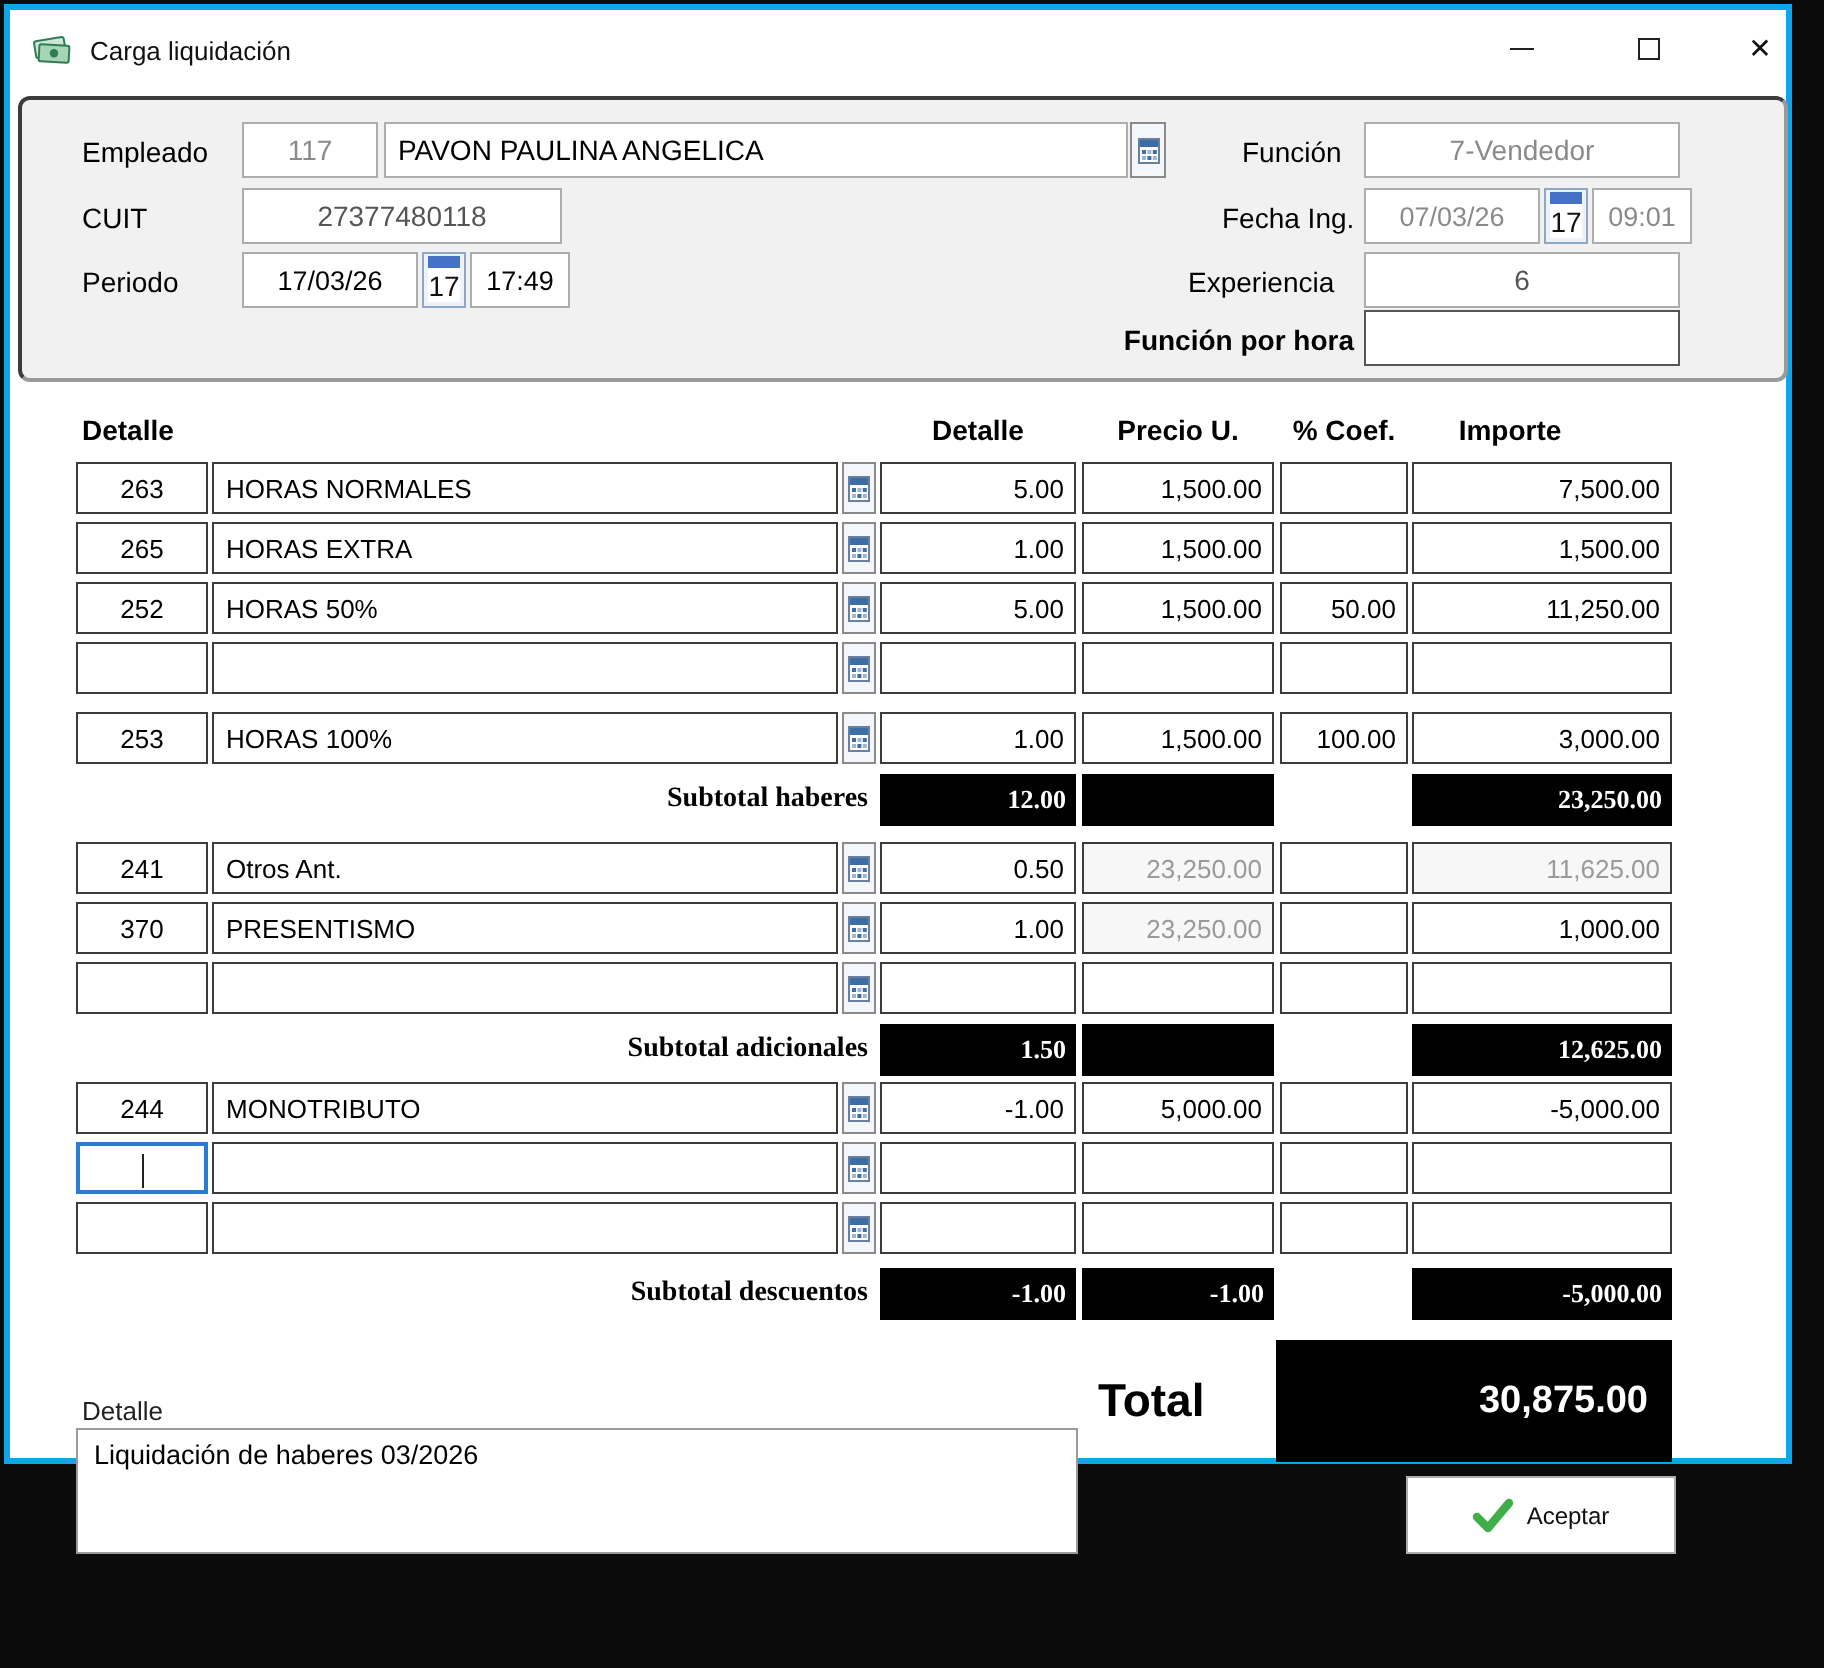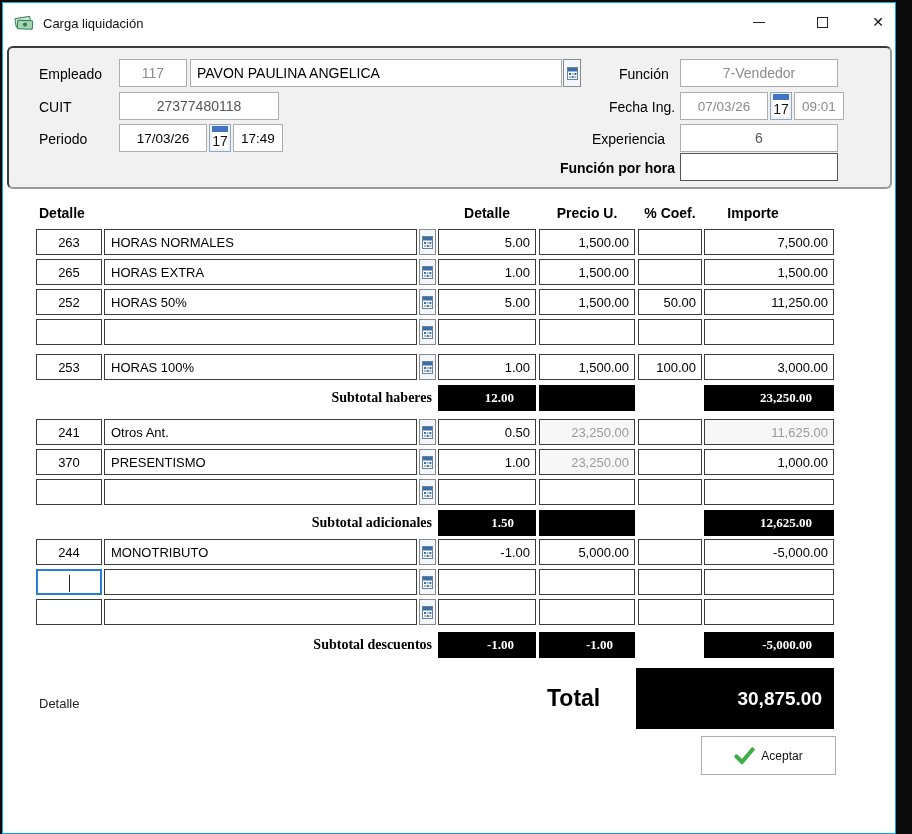--- a/index.html
+++ b/index.html
@@ -4,22 +4,22 @@
 <style>
   * { box-sizing: border-box; }
   html,body { margin:0; padding:0; }
   body {
     width:912px; height:834px; position:relative; overflow:hidden;
     background:#0b0b0b;
     font-family:"Liberation Sans", sans-serif;
     color:#000;
   }
   .window {
-    position:absolute; left:2px; top:2px; width:894px; height:832px;
-    background:#ffffff; border:1px solid #0ea5e9;
+    position:absolute; left:2px; top:2px; width:894px; height:730px;
+    background:#ffffff; border:3px solid #0ea5e9;
   }
   
   .titlebar {
     position:absolute; left:0; top:0; width:100%; height:40px;
     background:#ffffff; display:flex; align-items:center;
   }
   .title-icon { margin-left:10px; display:flex; }
   .title-text { margin-left:8px; font-size:13px; color:#111; }
   .caption-btn {
     position:absolute; top:0; width:46px; height:38px;
@@ -92,21 +92,21 @@
   .cell.dim  { color:#9a9a9a; background:#f7f7f7; }
   .cell.focus { border:2px solid #2b7cd3; position:relative; }
   .caret { position:absolute; left:50%; top:4px; width:1px; height:17px; background:#222; }
   .subrow { display:flex; height:26px;font-family:Liberation Serif, serif; }
   .sublabel {
     width:402px; display:flex; align-items:center; justify-content:flex-end;
     padding-right:6px; font-size:14px; font-weight:bold;
   }
   .blackcell {
     background:#000; color:#fff; height:26px; font-size:13px; font-weight:bold;
-    display:flex; align-items:center; justify-content:flex-end; padding-right:22px;
+    display:flex; align-items:center; justify-content:flex-end; padding-right:5px;
   }
   .bc-cant { width:98px; margin-right:3px; }
   .bc-prec { width:96px; margin-right:3px; }
   .coef-spacer { width:64px; margin-right:2px; }
   .bc-imp { width:130px; }
   
   .detalle-label { position:absolute; left:36px; top:693px; font-size:13px; color:#222; }
   .detalle-area {
     position:absolute; left:33px; top:709px; width:501px; height:63px;
     border:1px solid #9a9a9a; background:#fff; resize:none;
@@ -462,20 +462,21 @@
       <div class="sublabel">Subtotal descuentos</div>
       <div class="blackcell bc-cant">-1.00</div>
       <div class="blackcell bc-prec">-1.00</div>
       <div class="coef-spacer"></div>
       <div class="blackcell bc-imp">-5,000.00</div>
     </div>
 
   </div>
 
   <div class="detalle-label">Detalle</div>
+  <textarea class="detalle-area" style="">Liquidación de haberes 03/2026</textarea>
 
   <div class="total-label">Total</div>
   <div class="total-box">30,875.00</div>
 
   <button class="accept-btn">
     <svg width="21" height="18" viewBox="0 0 21 18">
       <path d="M2.5 9.5 L8 15 L18.5 2.5" fill="none" stroke="#3fae49" stroke-width="4.2" stroke-linecap="round" stroke-linejoin="round"></path>
     </svg>
     <span>Aceptar</span>
   </button>

